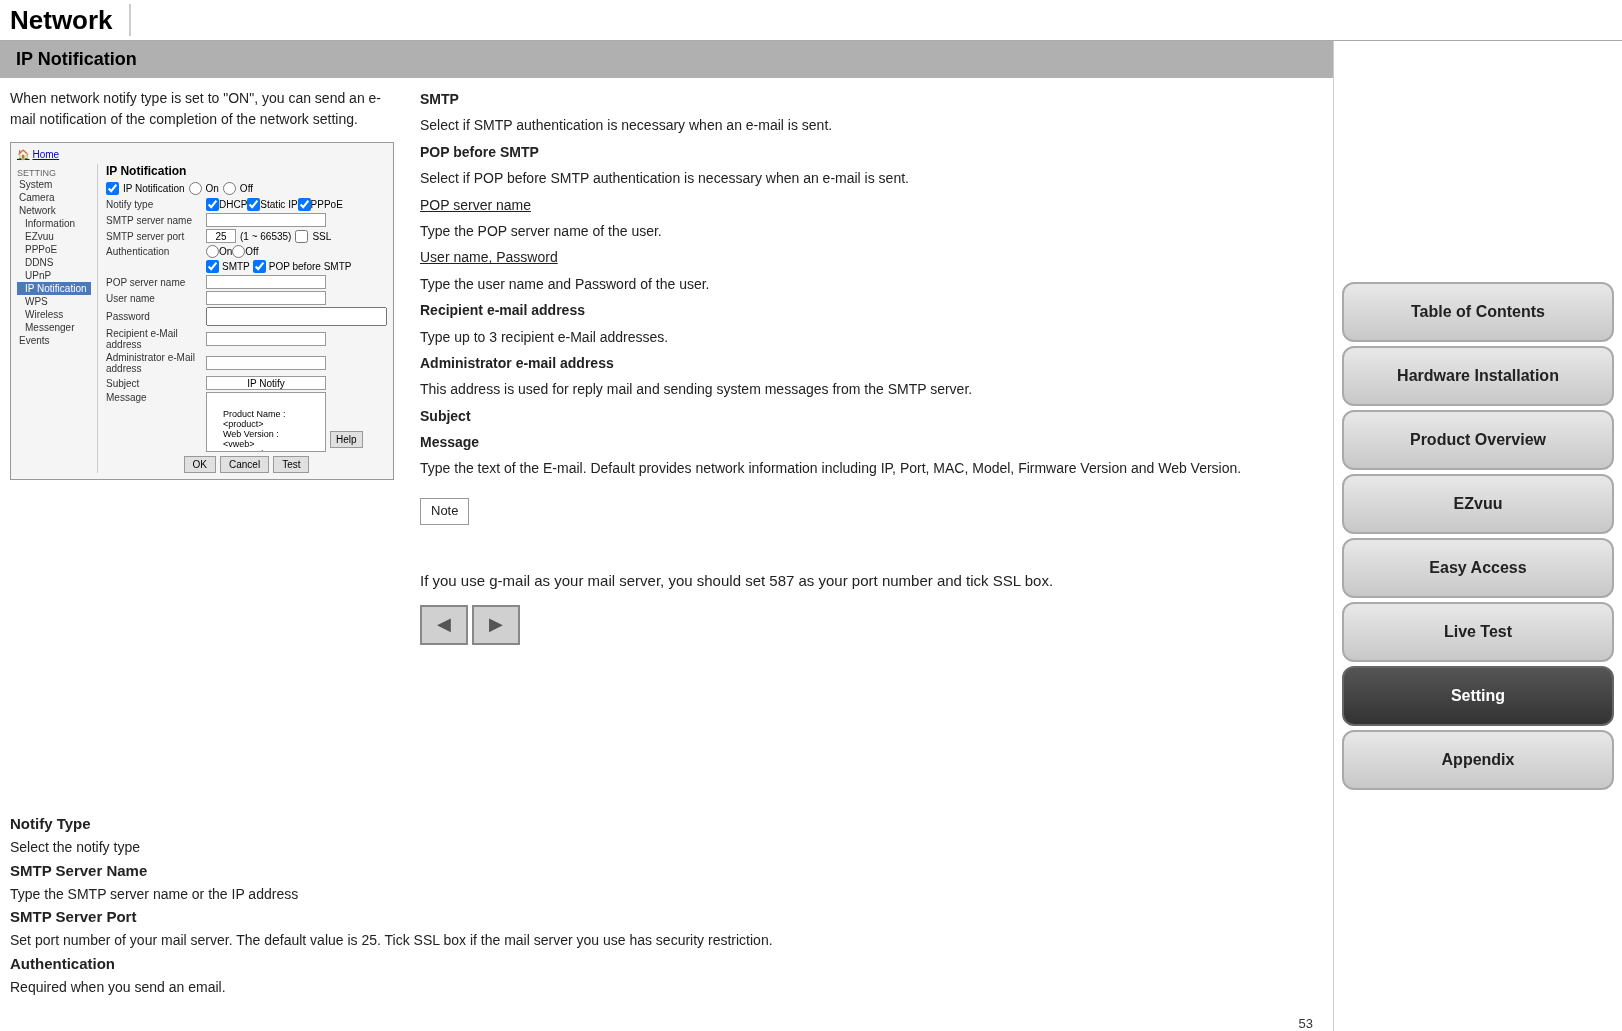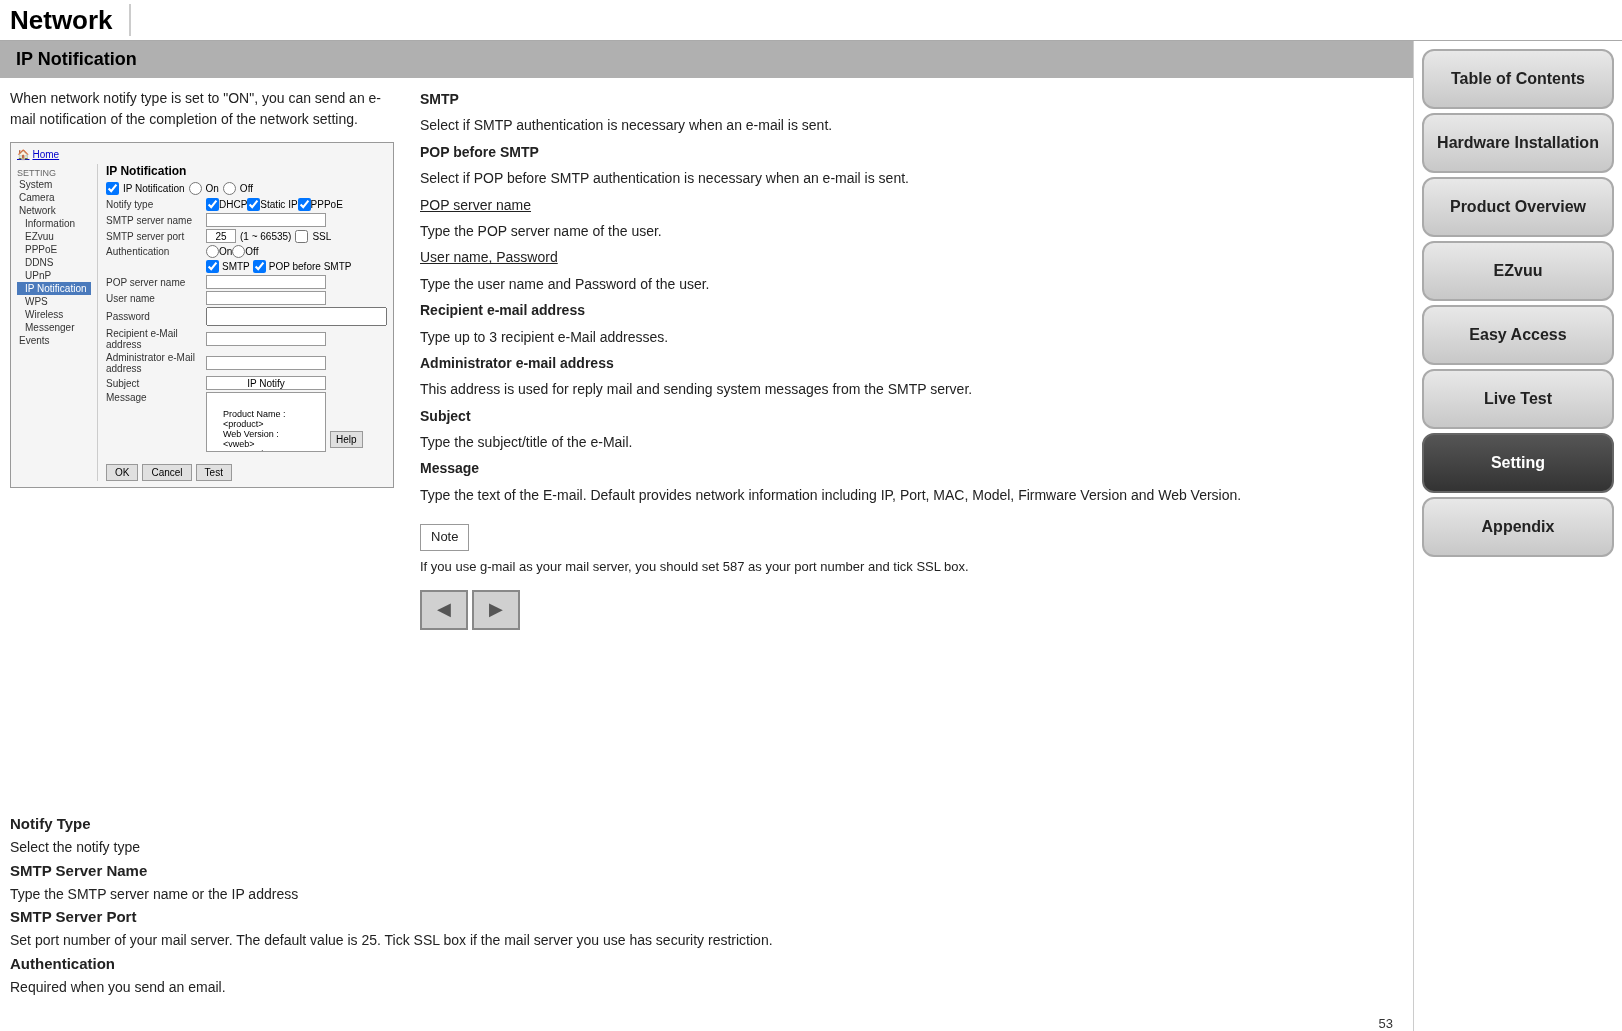--- a/index.html
+++ b/index.html
@@ -175,22 +175,22 @@
       border: 1px solid #999;
       font-size: 9px;
       padding: 16px;
       background: #fff;
       overflow: hidden;
     }
 
     .ui-buttons {
       display: flex;
       gap: 4px;
-      margin-top: 12px;
-      justify-content: flex-start;
+      margin-top: 4px;
+      justify-content: center;
     }
 
     .ui-btn {
       padding: 2px 8px;
       font-size: 10px;
       background: #e0e0e0;
       border: 1px solid #999;
       cursor: pointer;
     }
 
@@ -241,22 +241,23 @@
       border: 1px solid #999;
       display: inline-block;
       padding: 2px 10px;
       margin-top: 8px;
       margin-bottom: 6px;
       font-size: 13px;
       background: #fff;
     }
 
     .note-text {
-      font-size: 13px;
+      font-size: 15px;
       color: #222;
+      margin-top: 38px;
     }
 
     
     .bottom-text {
       padding: 0 10px 10px 10px;
       font-size: 14px;
       line-height: 1.6;
       color: #222;
     }
 
@@ -289,26 +290,27 @@
     .page-number {
       text-align: right;
       padding-right: 20px;
       font-size: 13px;
       color: #333;
       margin-top: 8px;
     }
 
     
     .right-sidebar {
-      width: 209px;
+      width: 289px;
       display: flex;
       flex-direction: column;
       gap: 4px;
       padding: 8px 8px;
       border-left: 1px solid #ccc;
+      justify-content: center;
     }
 
     .nav-button {
       border: 2px solid #aaa;
       border-radius: 12px;
       padding: 14px 10px;
       text-align: center;
       font-size: 16px;
       font-weight: bold;
       color: #222;
@@ -494,21 +496,20 @@
         <p><span class="underline-text">User name, Password</span></p>
         <p>Type the user name and Password of the user.</p>
 
         <p><strong>Recipient e-mail address</strong></p>
         <p>Type up to 3 recipient e-Mail addresses.</p>
 
         <p><strong>Administrator e-mail address</strong></p>
         <p>This address is used for reply mail and sending system messages from the SMTP server.</p>
 
         <p><strong>Subject</strong></p>
-        <p>Type the subject/title of the e-Mail.</p>
 
         <p><strong>Message</strong></p>
         <p>Type the text of the E-mail. Default  provides network information including IP, Port, MAC, Model, Firmware Version and Web Version.</p>
 
         <div style="margin-top:10px">
           <div class="note-box">
             <span>Note</span>
           </div>
           <p class="note-text">If you use g-mail as your mail server, you should set 587 as your port number and tick SSL box.</p>
         </div>

